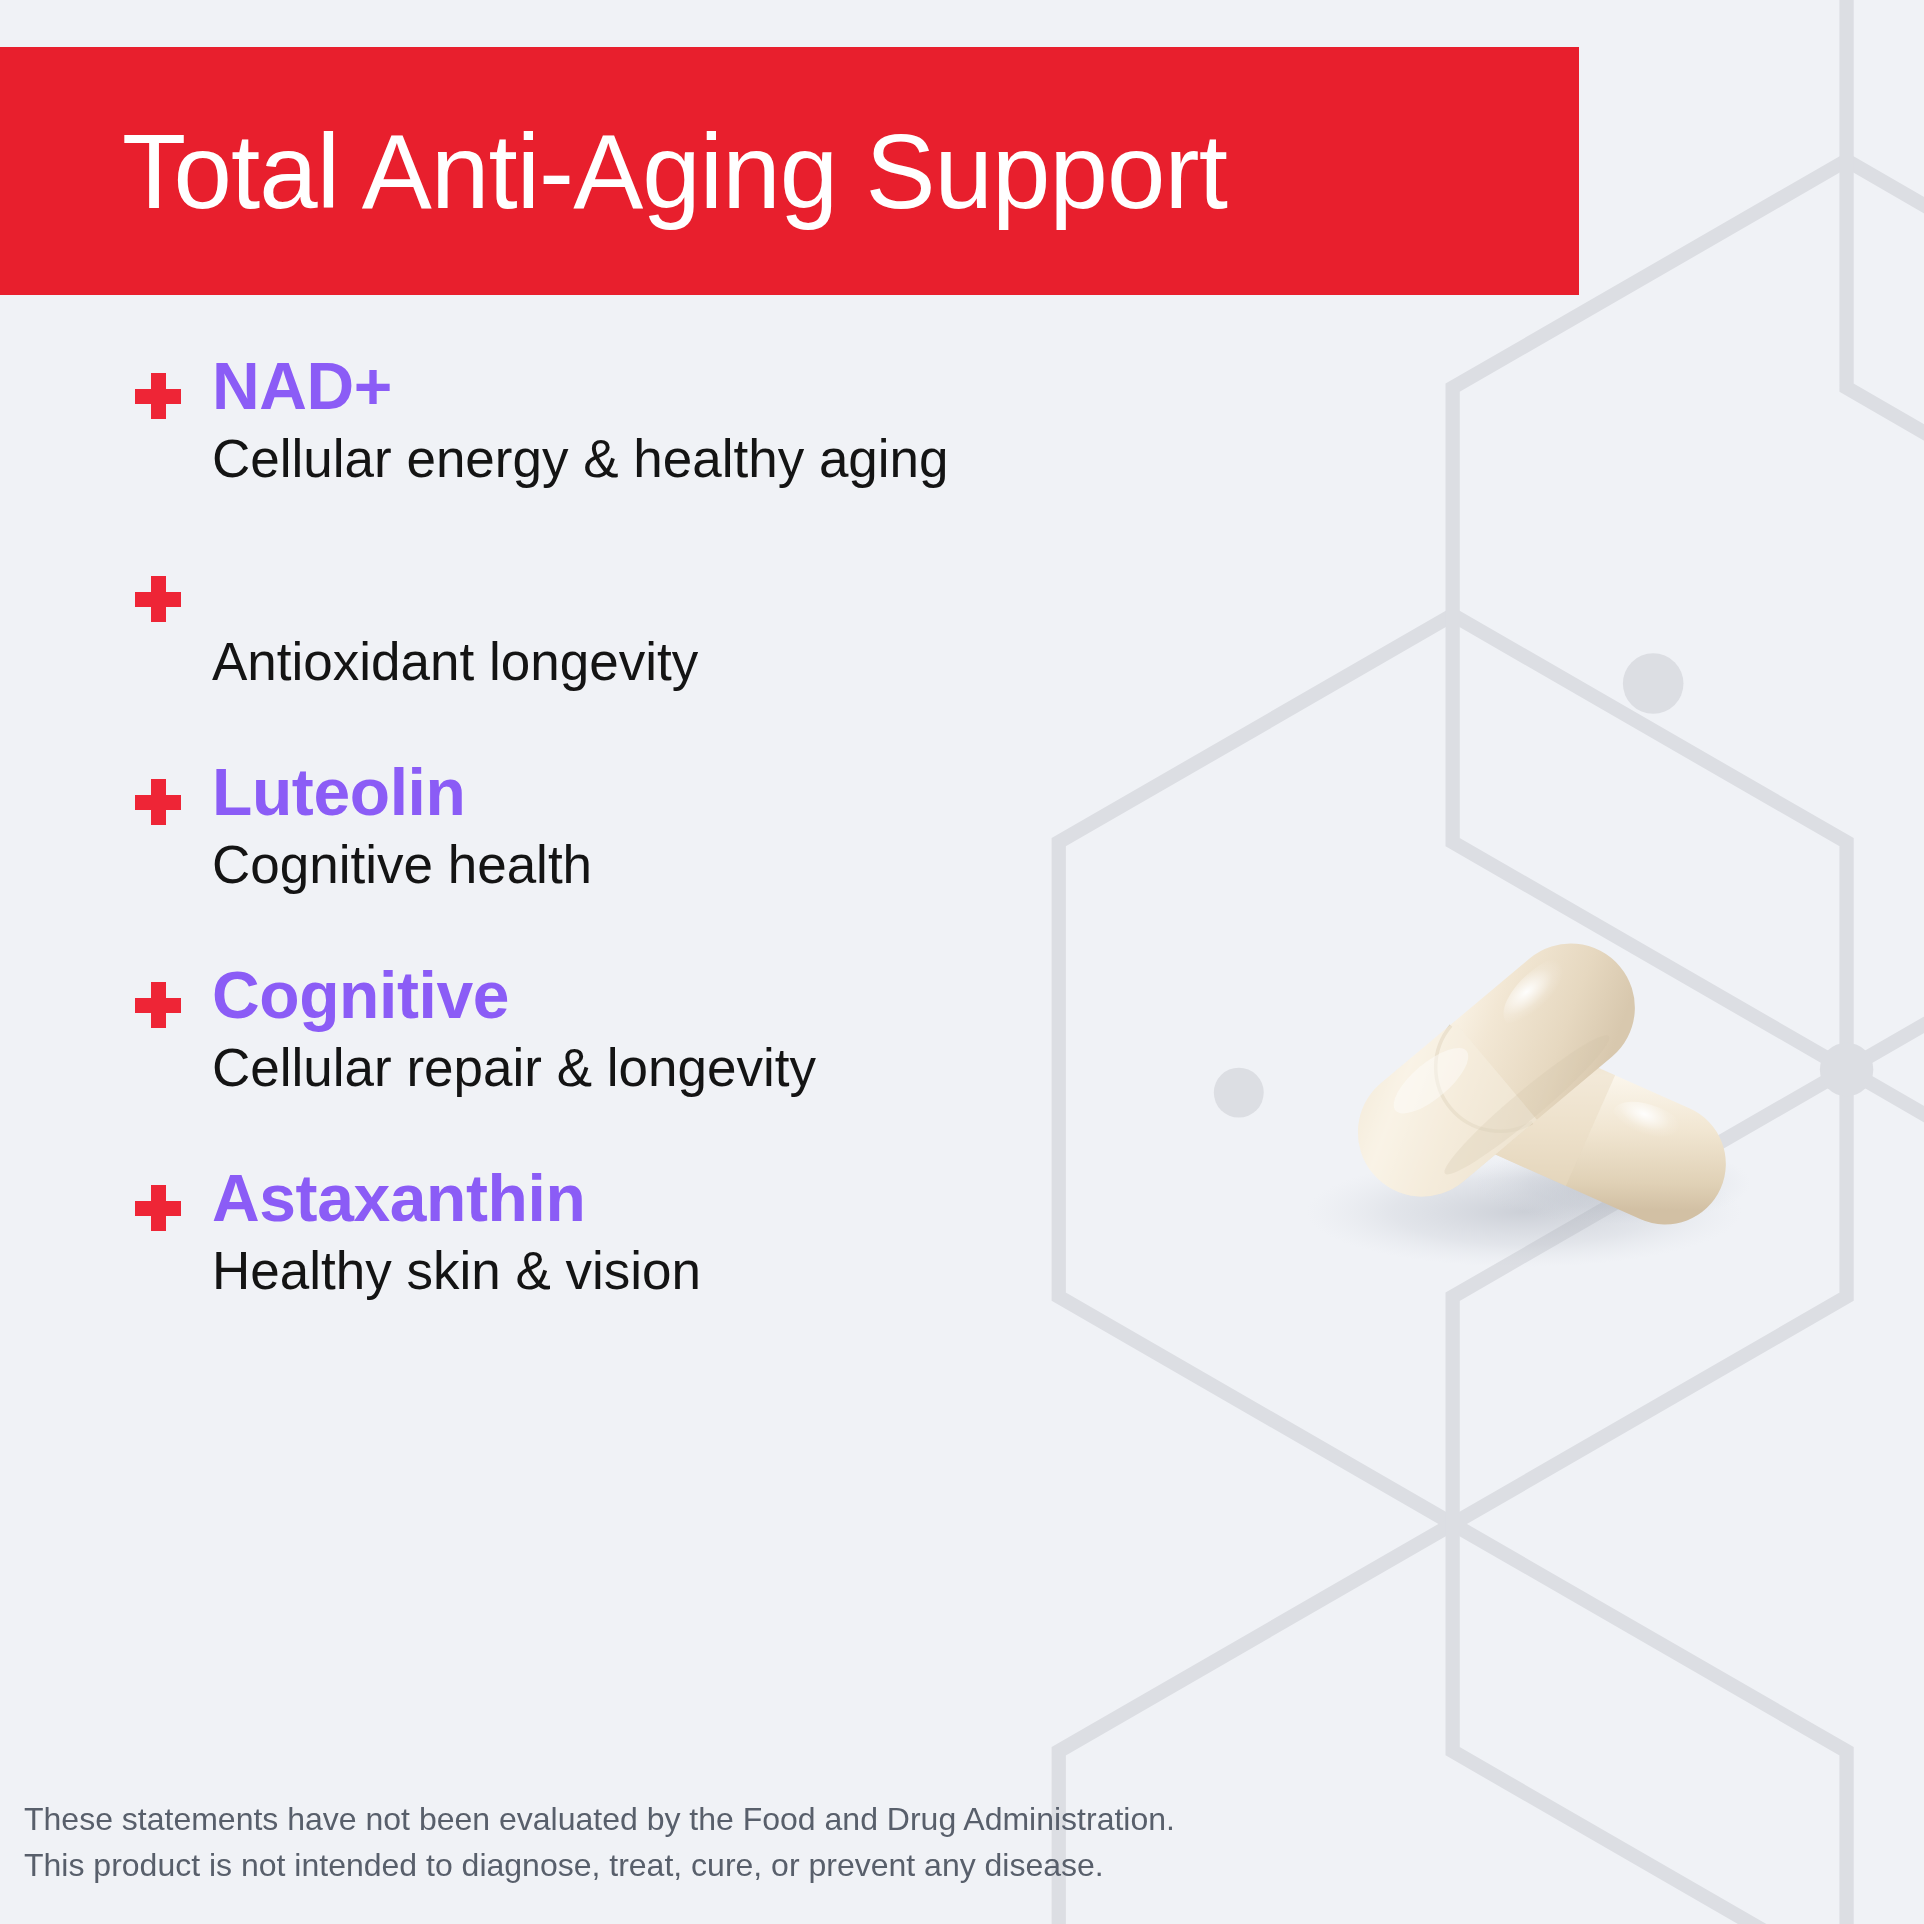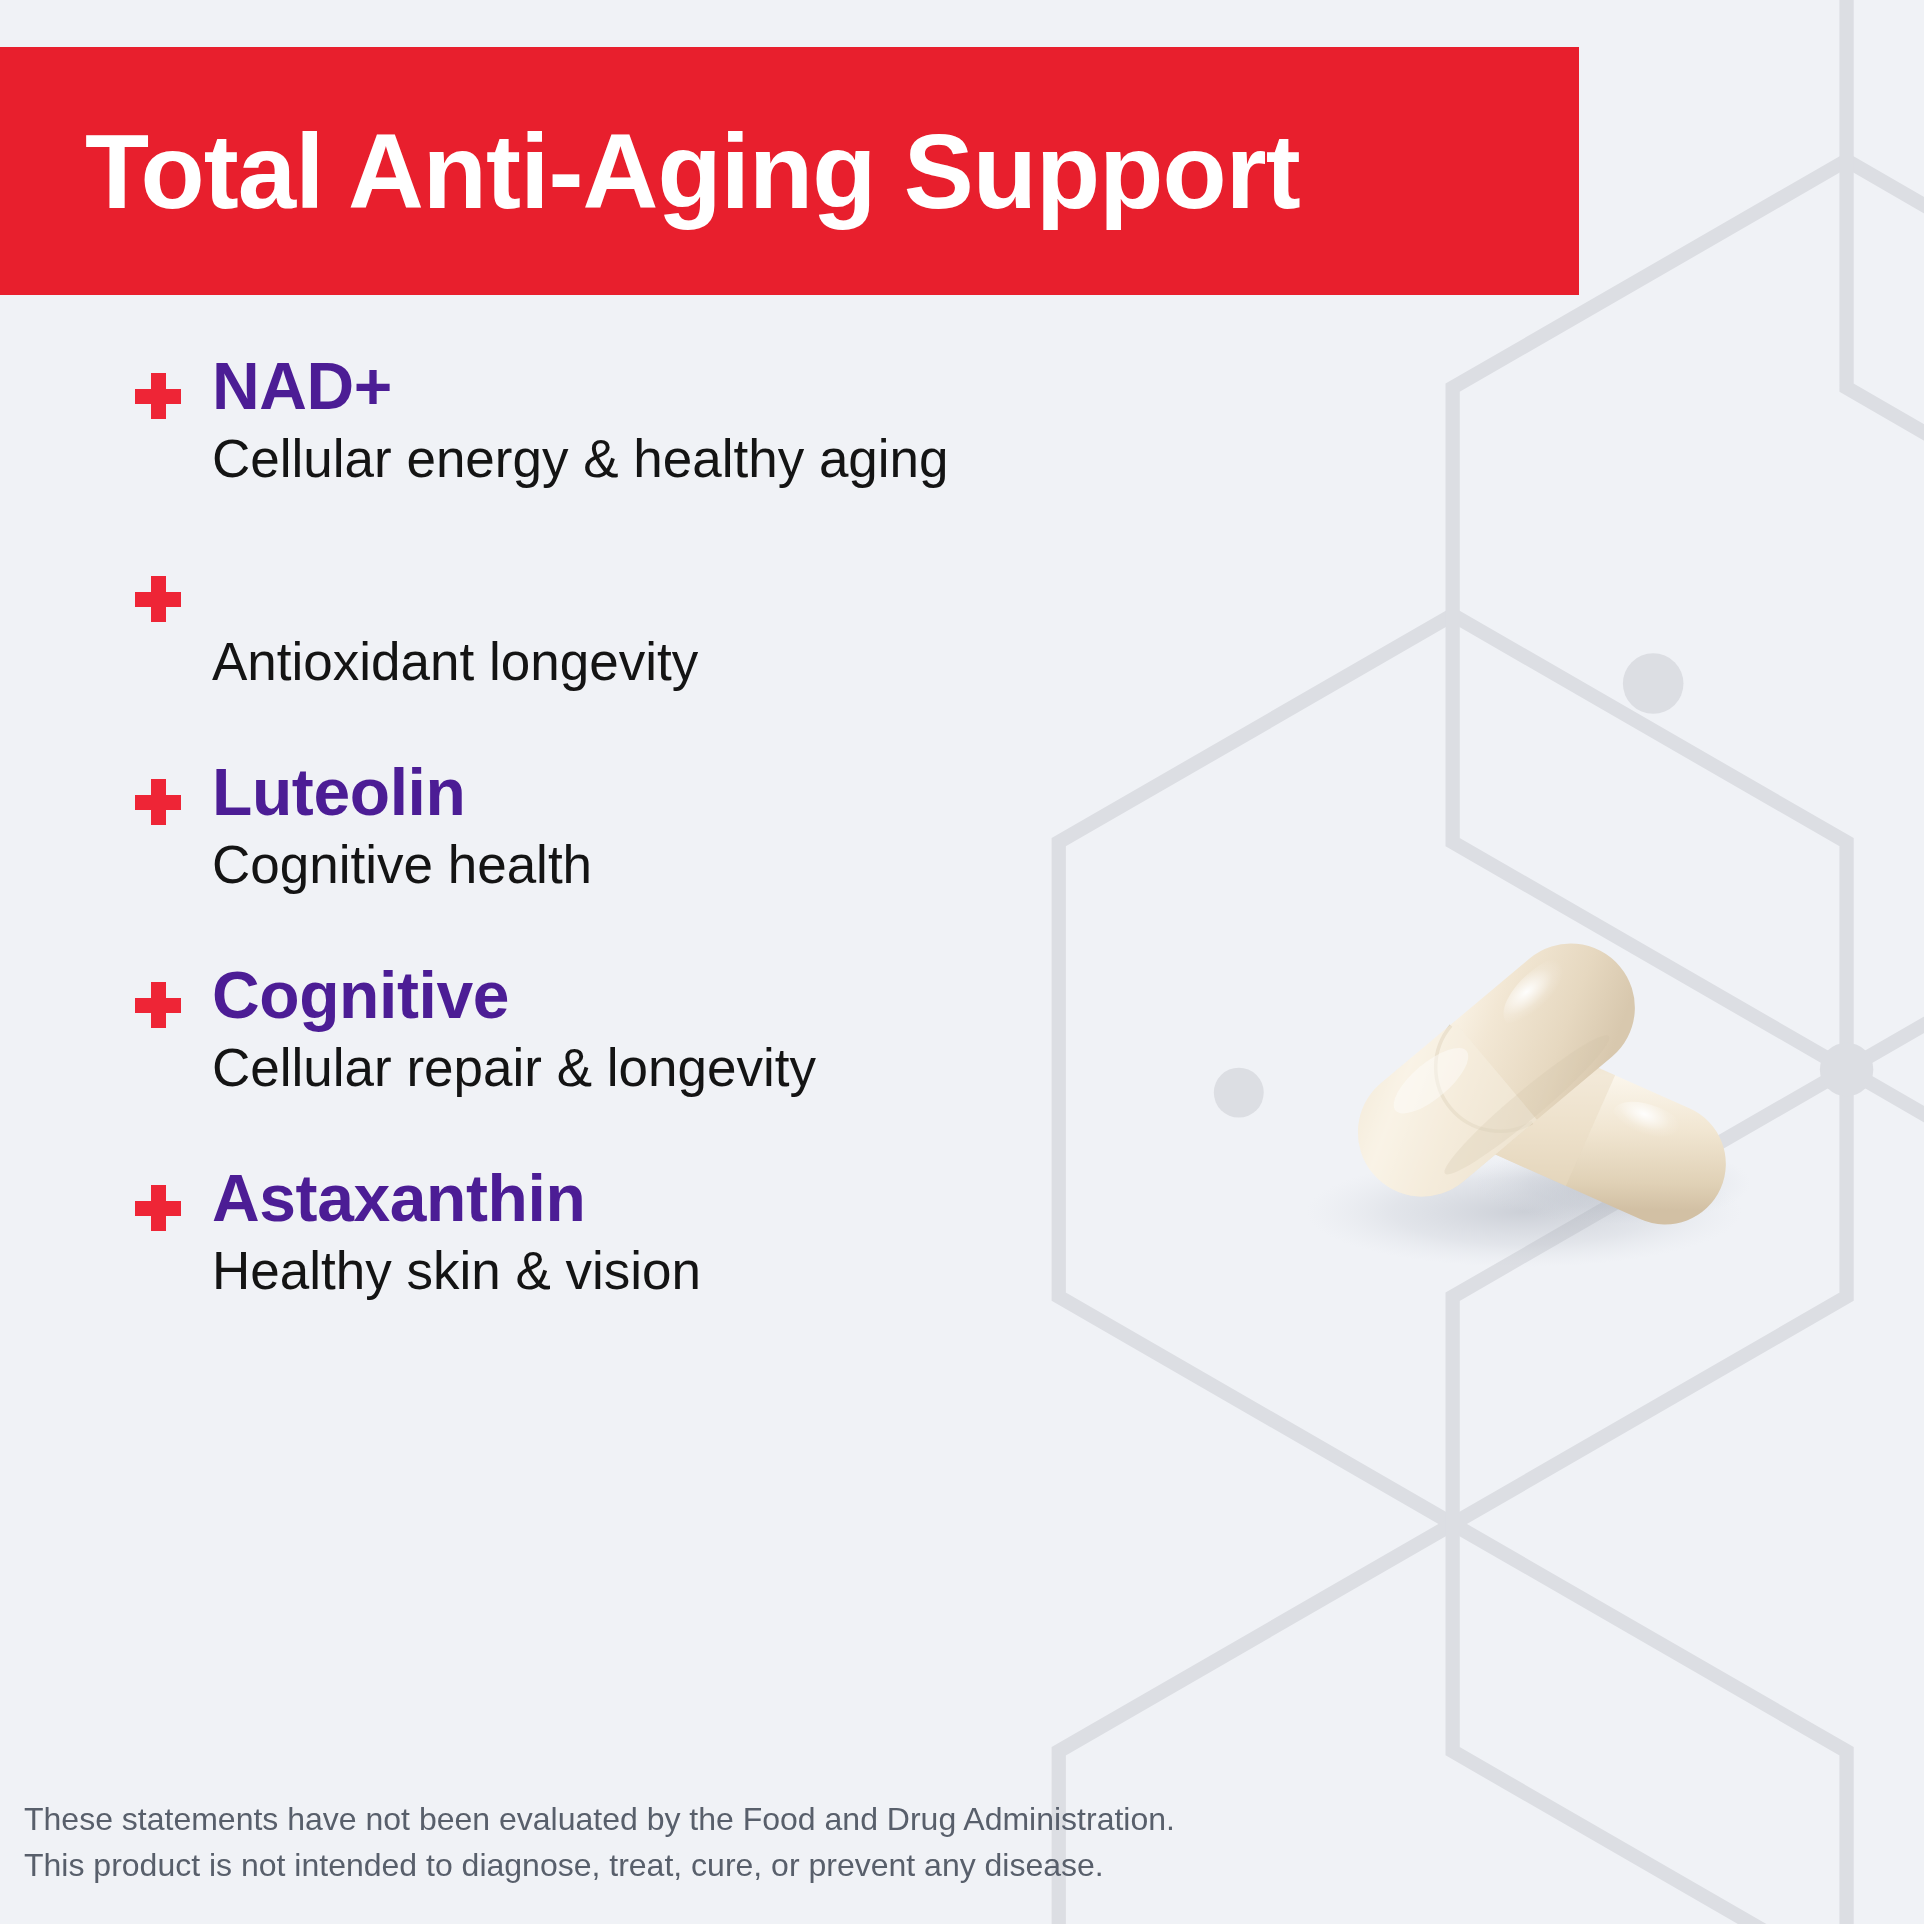--- a/index.html
+++ b/index.html
@@ -39,25 +39,26 @@
     width: 1579px;
     height: 248px;
     background: #e81f2d;
     display: flex;
     align-items: center;
     z-index: 5;
   }
   #header-title {
     color: #ffffff;
     font-size: 105px;
-    font-weight: bold;
+    font-weight: normal;
     letter-spacing: -0.9px;
     padding-left: 85px;
     line-height: 1;
     white-space: nowrap;
+    margin-left: 37px;
   }
 
   
   #ingredient-list {
     position: absolute;
     left: 0;
     top: 355px;
     width: 1114px;
     z-index: 6;
   }
@@ -88,21 +89,21 @@
     width: 15px;
     height: 46px;
     background: #ee2536;
   }
   .ingredient-name {
     position: absolute;
     left: 212px;
     top: -7.1px;
     font-size: 66px;
     font-weight: bold;
-    color: #4c1d95;
+    color: #8b5cf6;
     letter-spacing: -0.4px;
     line-height: 1.18;
     white-space: nowrap;
   }
   .ingredient-desc {
     position: absolute;
     left: 212px;
     top: 73px;
     font-size: 53px;
     font-weight: normal;

